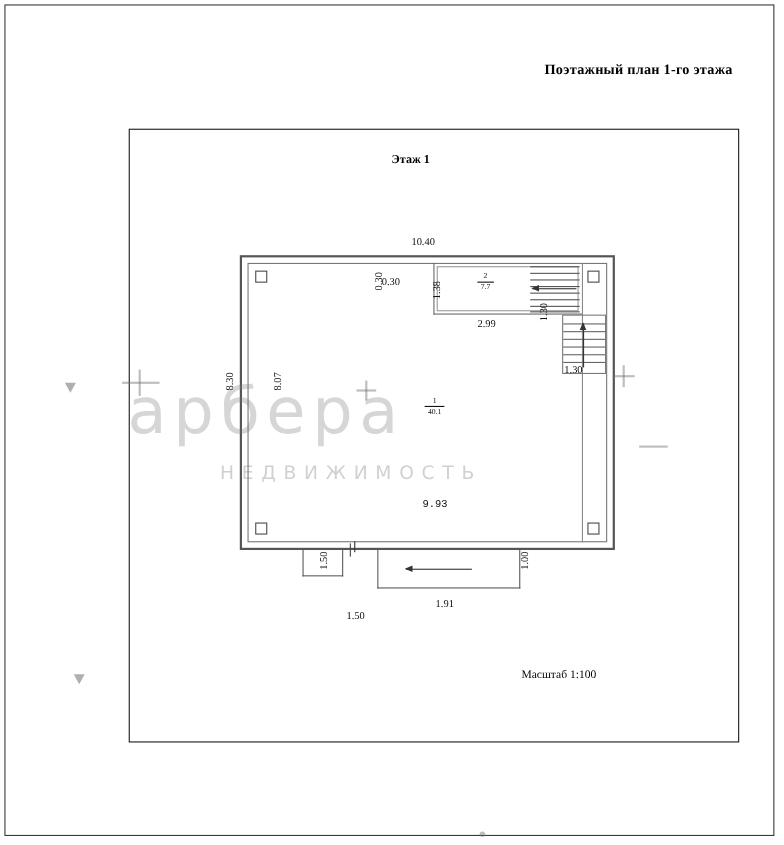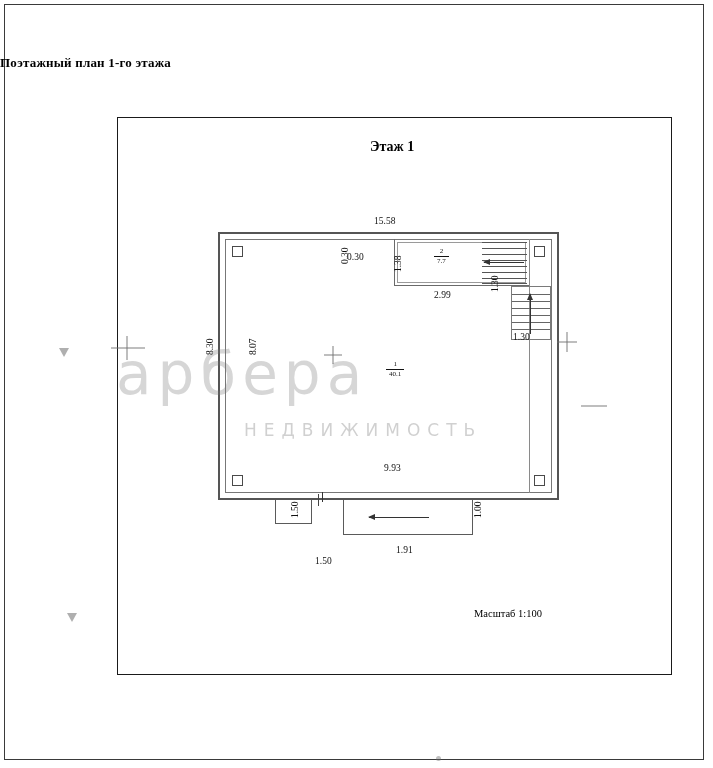--- a/index.html
+++ b/index.html
@@ -28,40 +28,40 @@
     width: 700px;
     height: 756px;
     border: 1px solid #3a3a3a;
     box-sizing: border-box;
   }
   .title {
     position: absolute;
     left: 0;
     top: 55px;
     width: 666px;
-    text-align: left;
+    text-align: right;
     font-size: 13px;
     font-weight: bold;
     letter-spacing: 0.2px;
   }
   
   .frame {
     position: absolute;
     left: 117px;
     top: 117px;
     width: 555px;
     height: 558px;
     border: 1px solid #1a1a1a;
     box-sizing: border-box;
   }
   .floor-label {
     position: absolute;
-    left: 370px;
+    left: 356px;
     top: 139px;
-    font-size: 14px;
+    font-size: 11px;
     font-weight: bold;
   }
   .scale-label {
     position: absolute;
     left: 474px;
     top: 608px;
     font-size: 10.5px;
   }
   
   .plan {
@@ -281,21 +281,20 @@
   }
   .wm-sub {
     position: absolute;
     left: 196px;
     top: 420px;
     font-family: "DejaVu Sans", sans-serif;
     font-size: 17px;
     letter-spacing: 7px;
     color: rgba(120,120,120,0.35);
     white-space: nowrap;
-    margin-left: 44px;
   }
   .wm-line {
     position: absolute;
     background: rgba(110,110,110,0.45);
   }
   .wm-tri {
     position: absolute;
     width: 0;
     height: 0;
   }
@@ -363,34 +362,34 @@
     </div>
 
     <div class="porch"></div>
     <div class="porch-step"></div>
     <div class="porch-step2"></div>
     <div class="arrow-h" style="left:151px; top:285px; width:60px;"></div>
 
     <div class="tick" style="left:104px; top:260px; width:1px; height:10px;"></div>
   </div>
 
-  <div class="dim" style="left:374px; top:216px;">15.58</div>
+  <div class="dim" style="left:374px; top:216px;">10.40</div>
 
   <div class="dim vert" style="left:340px; top:264px;">0.30</div>
   <div class="dim" style="left:347px; top:252px;">0.30</div>
   <div class="dim vert" style="left:393px; top:272px;">1.38</div>
 
   <div class="dim" style="left:434px; top:290px;">2.99</div>
   <div class="dim vert" style="left:490px; top:292px;">1.30</div>
   <div class="dim" style="left:513px; top:332px;">1.30</div>
 
   <div class="dim vert" style="left:205px; top:355px;">8.30</div>
   <div class="dim vert" style="left:248px; top:355px;">8.07</div>
 
-  <div class="dim" style="left:384px; top:463px;">9.93</div>
+  <div class="dim" style="left:384px; top:453px;font-family:Liberation Mono, monospace;">9.93</div>
 
   <div class="dim vert" style="left:290px; top:518px;">1.50</div>
   <div class="dim" style="left:315px; top:556px;">1.50</div>
   <div class="dim" style="left:396px; top:545px;">1.91</div>
   <div class="dim vert" style="left:473px; top:518px;">1.00</div>
 
   <div class="watermark">
     <div class="wm-main">арбера</div>
     <div class="wm-sub">НЕДВИЖИМОСТЬ</div>
     <div class="wm-line" style="left:107px; top:347px; width:34px; height:2px;"></div>

